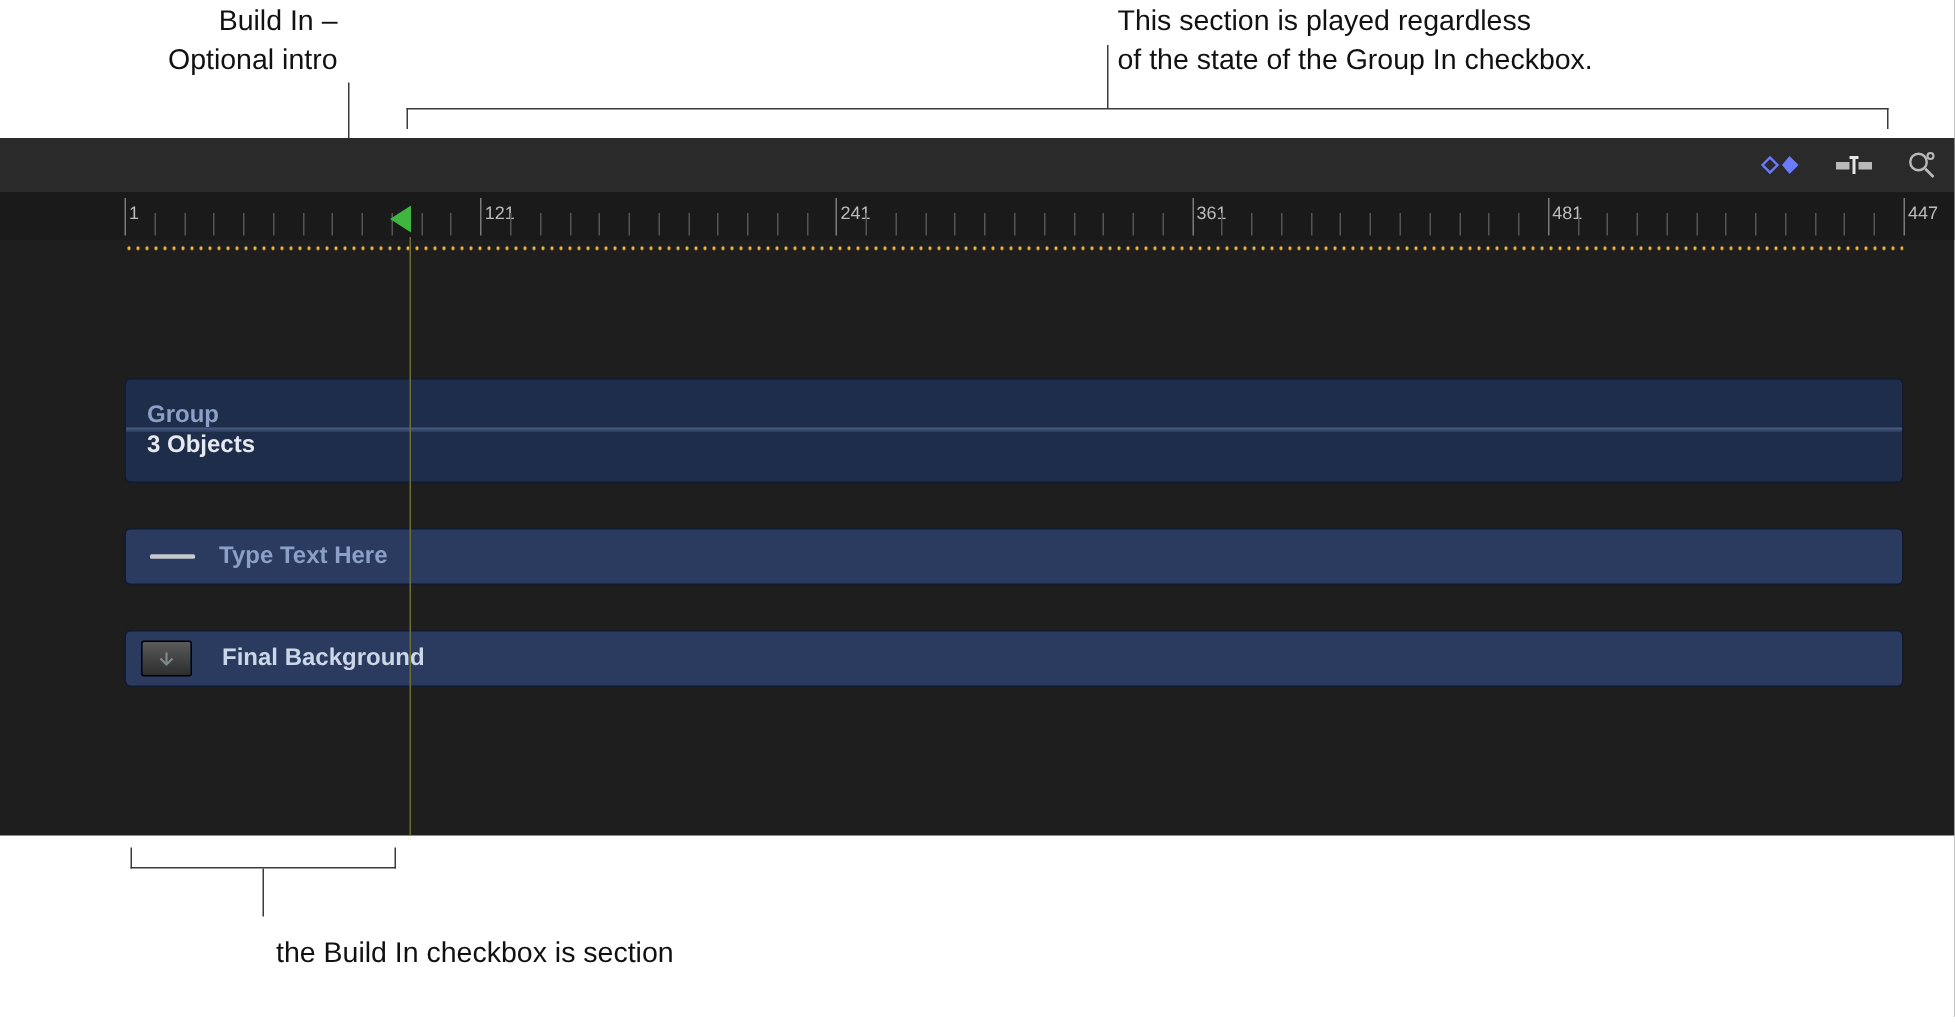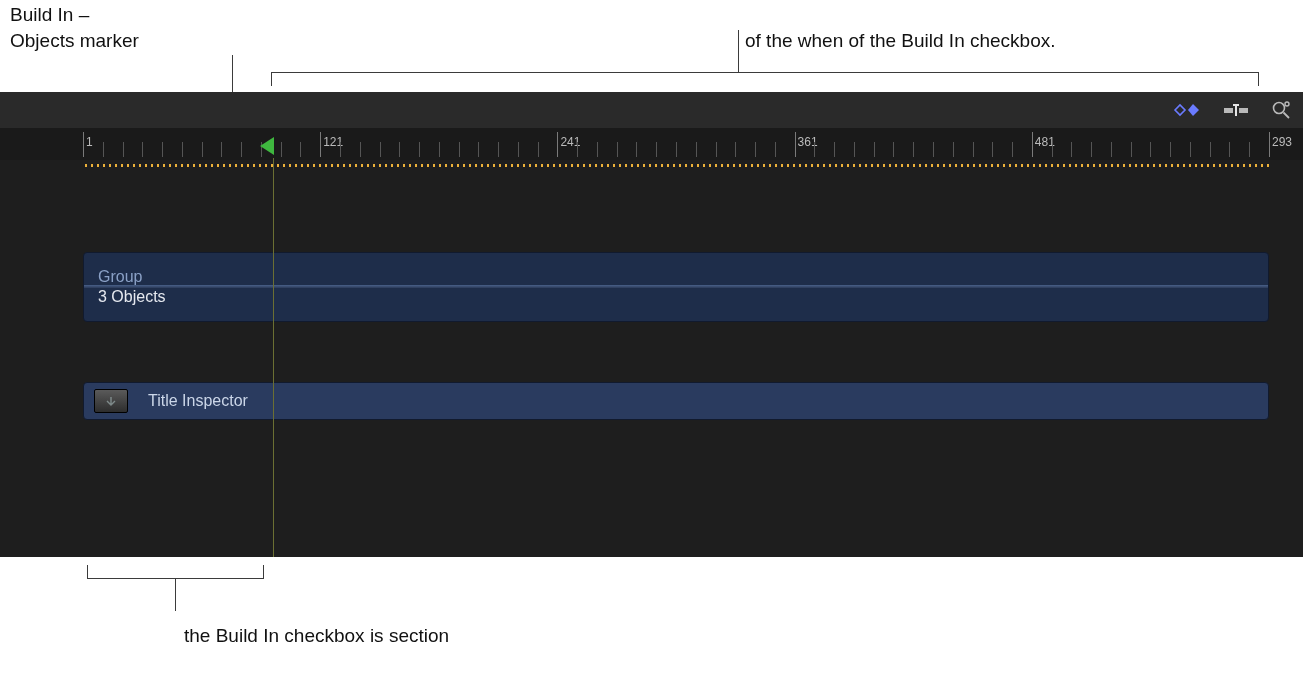--- a/index.html
+++ b/index.html
@@ -33,21 +33,21 @@
     height: 684px;
   }
 
   
   .callout {
     position: absolute;
     font-size: 19px;
     line-height: 1.35;
     color: #111;
   }
-  .callout.right-align { }
+  .callout.right-align { text-align: right; }
 
   
   .leader {
     position: absolute;
     background: var(--callout);
   }
 
   
   .bracket {
     position: absolute;
@@ -162,20 +162,21 @@
     height: 38px;
     border-radius: 4px;
     display: flex;
     align-items: center;
     padding-left: 14px;
     font-size: 16px;
     box-sizing: border-box;
     overflow: hidden;
     background: var(--track-blue);
     border: 1px solid #111a2e;
+    font-weight: bold;
   }
   .track-group {
     height: 70px;
     padding: 8px 14px;
     flex-direction: column;
     align-items: flex-start;
     justify-content: center;
     gap: 2px;
     background: var(--track-blue-dark);
   }
@@ -232,28 +233,28 @@
   }
   .bottom-bracket div { position: absolute; background: var(--callout); }
 </style>
 </head>
 <body>
 
 <div class="stage">
 
   <div class="callout right-align" style="left:10px; top:2px; width:215px;">
     <span>Build In –</span><br>
-    <span>Objects marker</span>
+    <span>Optional intro</span>
   </div>
 
   <div class="leader" style="left:232px; top:55px; width:1px; height:90px;"></div>
 
   <div class="callout" style="left:745px; top:2px; width:520px;">
-    <br>
-    <span>of the when of the Build In checkbox.</span>
+    <span>This section is played regardless</span><br>
+    <span>of the state of the Group In checkbox.</span>
   </div>
 
   <div class="leader" style="left:738px; top:30px; width:1px; height:42px;"></div>
 
   <div class="bracket" style="left:271px; top:72px; width:988px; height:14px;">
     <div class="h" style="left:0; right:0; top:0;"></div>
     <div class="vl" style="left:0; top:0; height:14px;"></div>
     <div class="vr" style="right:0; top:0; height:14px;"></div>
   </div>
 
@@ -344,49 +345,53 @@
           <div class="tick-minor" style="left: 1008.1px;"></div>
           <div class="tick-minor" style="left: 1027.87px;"></div>
           <div class="tick-minor" style="left: 1047.63px;"></div>
           <div class="tick-minor" style="left: 1067.4px;"></div>
           <div class="tick-minor" style="left: 1087.17px;"></div>
           <div class="tick-minor" style="left: 1106.93px;"></div>
           <div class="tick-minor" style="left: 1126.7px;"></div>
           <div class="tick-minor" style="left: 1146.47px;"></div>
           <div class="tick-minor" style="left: 1166.23px;"></div>
           <div class="tick-major" style="left: 1186px;"></div>
-          <div class="tick-label" style="left: 1186px;">293</div>
+          <div class="tick-label" style="left: 1186px;">447</div>
         </div>
     </div>
 
     <div class="range-dots"></div>
 
     <div class="playhead-line" id="playhead-line" style="left: 272.76px;"></div>
     <div class="marker-head" id="marker-head" style="left: 273.76px; top: 54px;"></div>
 
     <div class="tracks">
 
       <div class="track track-group">
         <div class="track-group-sep"></div>
         <span class="line1">Group</span>
         <span class="line2">3 Objects</span>
       </div>
 
       <div class="gap"></div>
 
+      <div class="track track-text">
+        <span class="dash"></span>
+        <span class="label">Type Text Here</span>
+      </div>
 
       <div class="gap"></div>
 
       <div class="track track-bg">
         <span class="thumb">
           <svg width="12" height="12" viewBox="0 0 12 12">
             <path d="M6 2 L6 10 M2 6 L6 10 L10 6" fill="none" stroke="#9aa" stroke-width="1.4"></path>
           </svg>
         </span>
-        <span class="label">Title Inspector</span>
+        <span class="label">Final Background</span>
       </div>
 
     </div>
   </div>
 
   <div class="bottom-bracket" style="left:87px; top:565px; width:177px; height:14px;">
     <div style="left:0; top:0; width:1px; height:14px;"></div>
     <div style="right:0; top:0; width:1px; height:14px;"></div>
     <div style="left:0; right:0; bottom:0; height:1px;"></div>
   </div>

